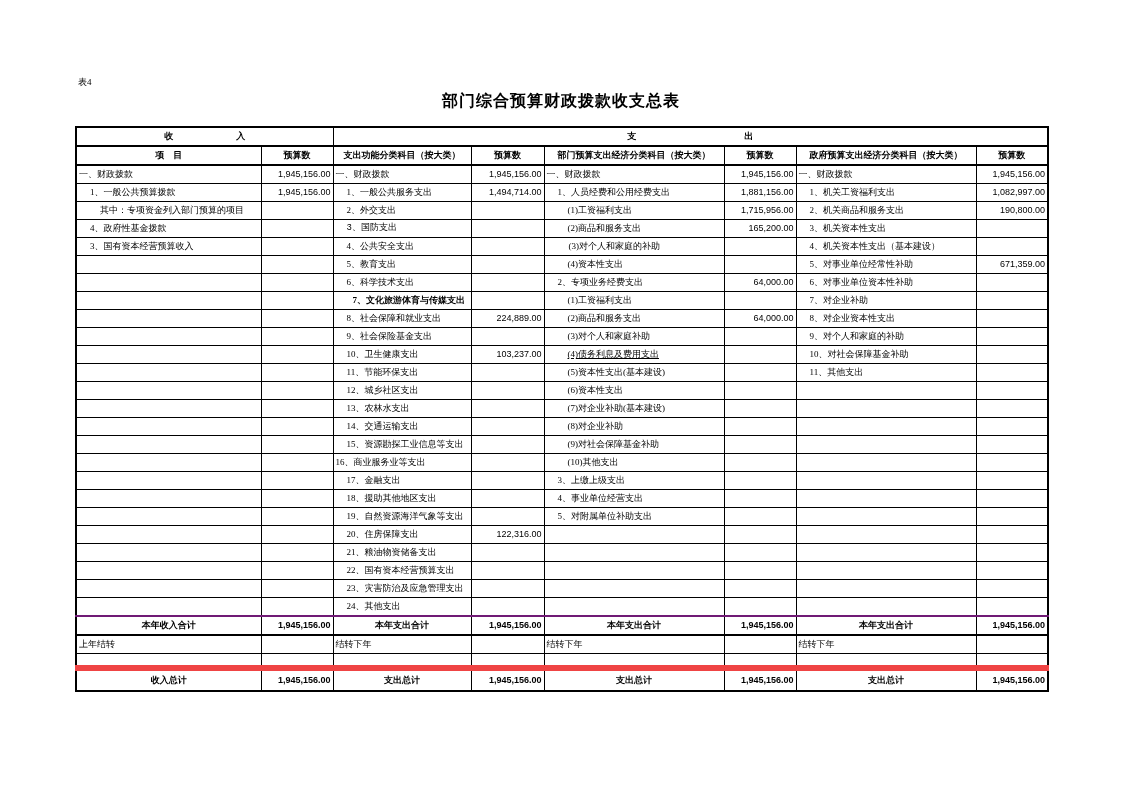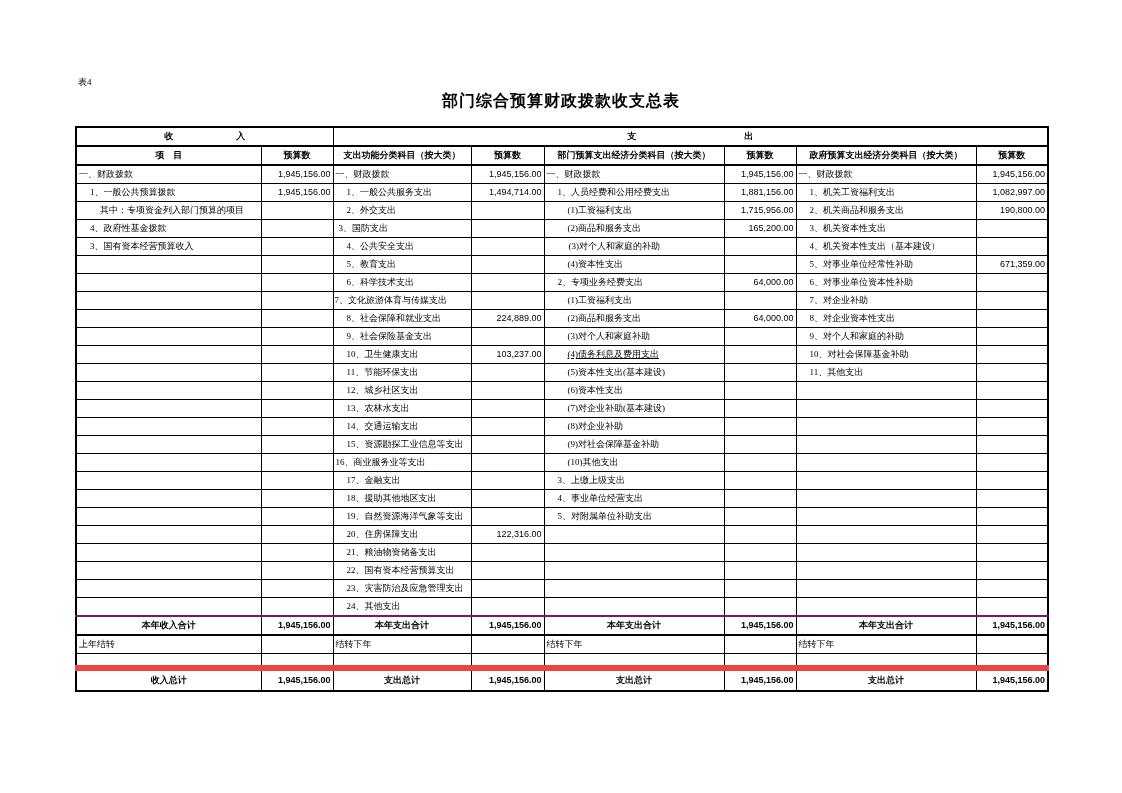--- a/index.html
+++ b/index.html
@@ -86,21 +86,21 @@
           <td class="lbl divL" style="padding-left: 13px;">2、外交支出</td>
           <td class="num"></td>
           <td class="lbl" style="padding-left: 23px;">(1)工资福利支出</td>
           <td class="num">1,715,956.00</td>
           <td class="lbl" style="padding-left: 13px;">2、机关商品和服务支出</td>
           <td class="num">190,800.00</td>
         </tr>
         <tr>
           <td class="lbl" style="padding-left: 13px;">4、政府性基金拨款</td>
           <td class="num"></td>
-          <td class="lbl divL" style="padding-left: 5px;">3、国防支出</td>
+          <td class="lbl divL" style="padding-left: 13px; font-family: Liberation Mono, monospace;">3、国防支出</td>
           <td class="num"></td>
           <td class="lbl" style="padding-left: 23px;">(2)商品和服务支出</td>
           <td class="num">165,200.00</td>
           <td class="lbl" style="padding-left: 13px;">3、机关资本性支出</td>
           <td class="num"></td>
         </tr>
         <tr>
           <td class="lbl" style="padding-left: 13px;">3、国有资本经营预算收入</td>
           <td class="num"></td>
           <td class="lbl divL" style="padding-left: 13px;">4、公共安全支出</td>
@@ -126,21 +126,21 @@
           <td class="lbl divL" style="padding-left: 13px;">6、科学技术支出</td>
           <td class="num"></td>
           <td class="lbl" style="padding-left: 13px;">2、专项业务经费支出</td>
           <td class="num">64,000.00</td>
           <td class="lbl" style="padding-left: 13px;">6、对事业单位资本性补助</td>
           <td class="num"></td>
         </tr>
         <tr>
           <td class="lbl"></td>
           <td class="num"></td>
-          <td class="lbl divL" style="padding-left: 1px;">7、文化旅游体育与传媒支出</td>
+          <td class="lbl divL" style="padding-left: 19px; font-weight: bold;">7、文化旅游体育与传媒支出</td>
           <td class="num"></td>
           <td class="lbl" style="padding-left: 23px;">(1)工资福利支出</td>
           <td class="num"></td>
           <td class="lbl" style="padding-left: 13px;">7、对企业补助</td>
           <td class="num"></td>
         </tr>
         <tr>
           <td class="lbl"></td>
           <td class="num"></td>
           <td class="lbl divL" style="padding-left: 13px;">8、社会保障和就业支出</td>

